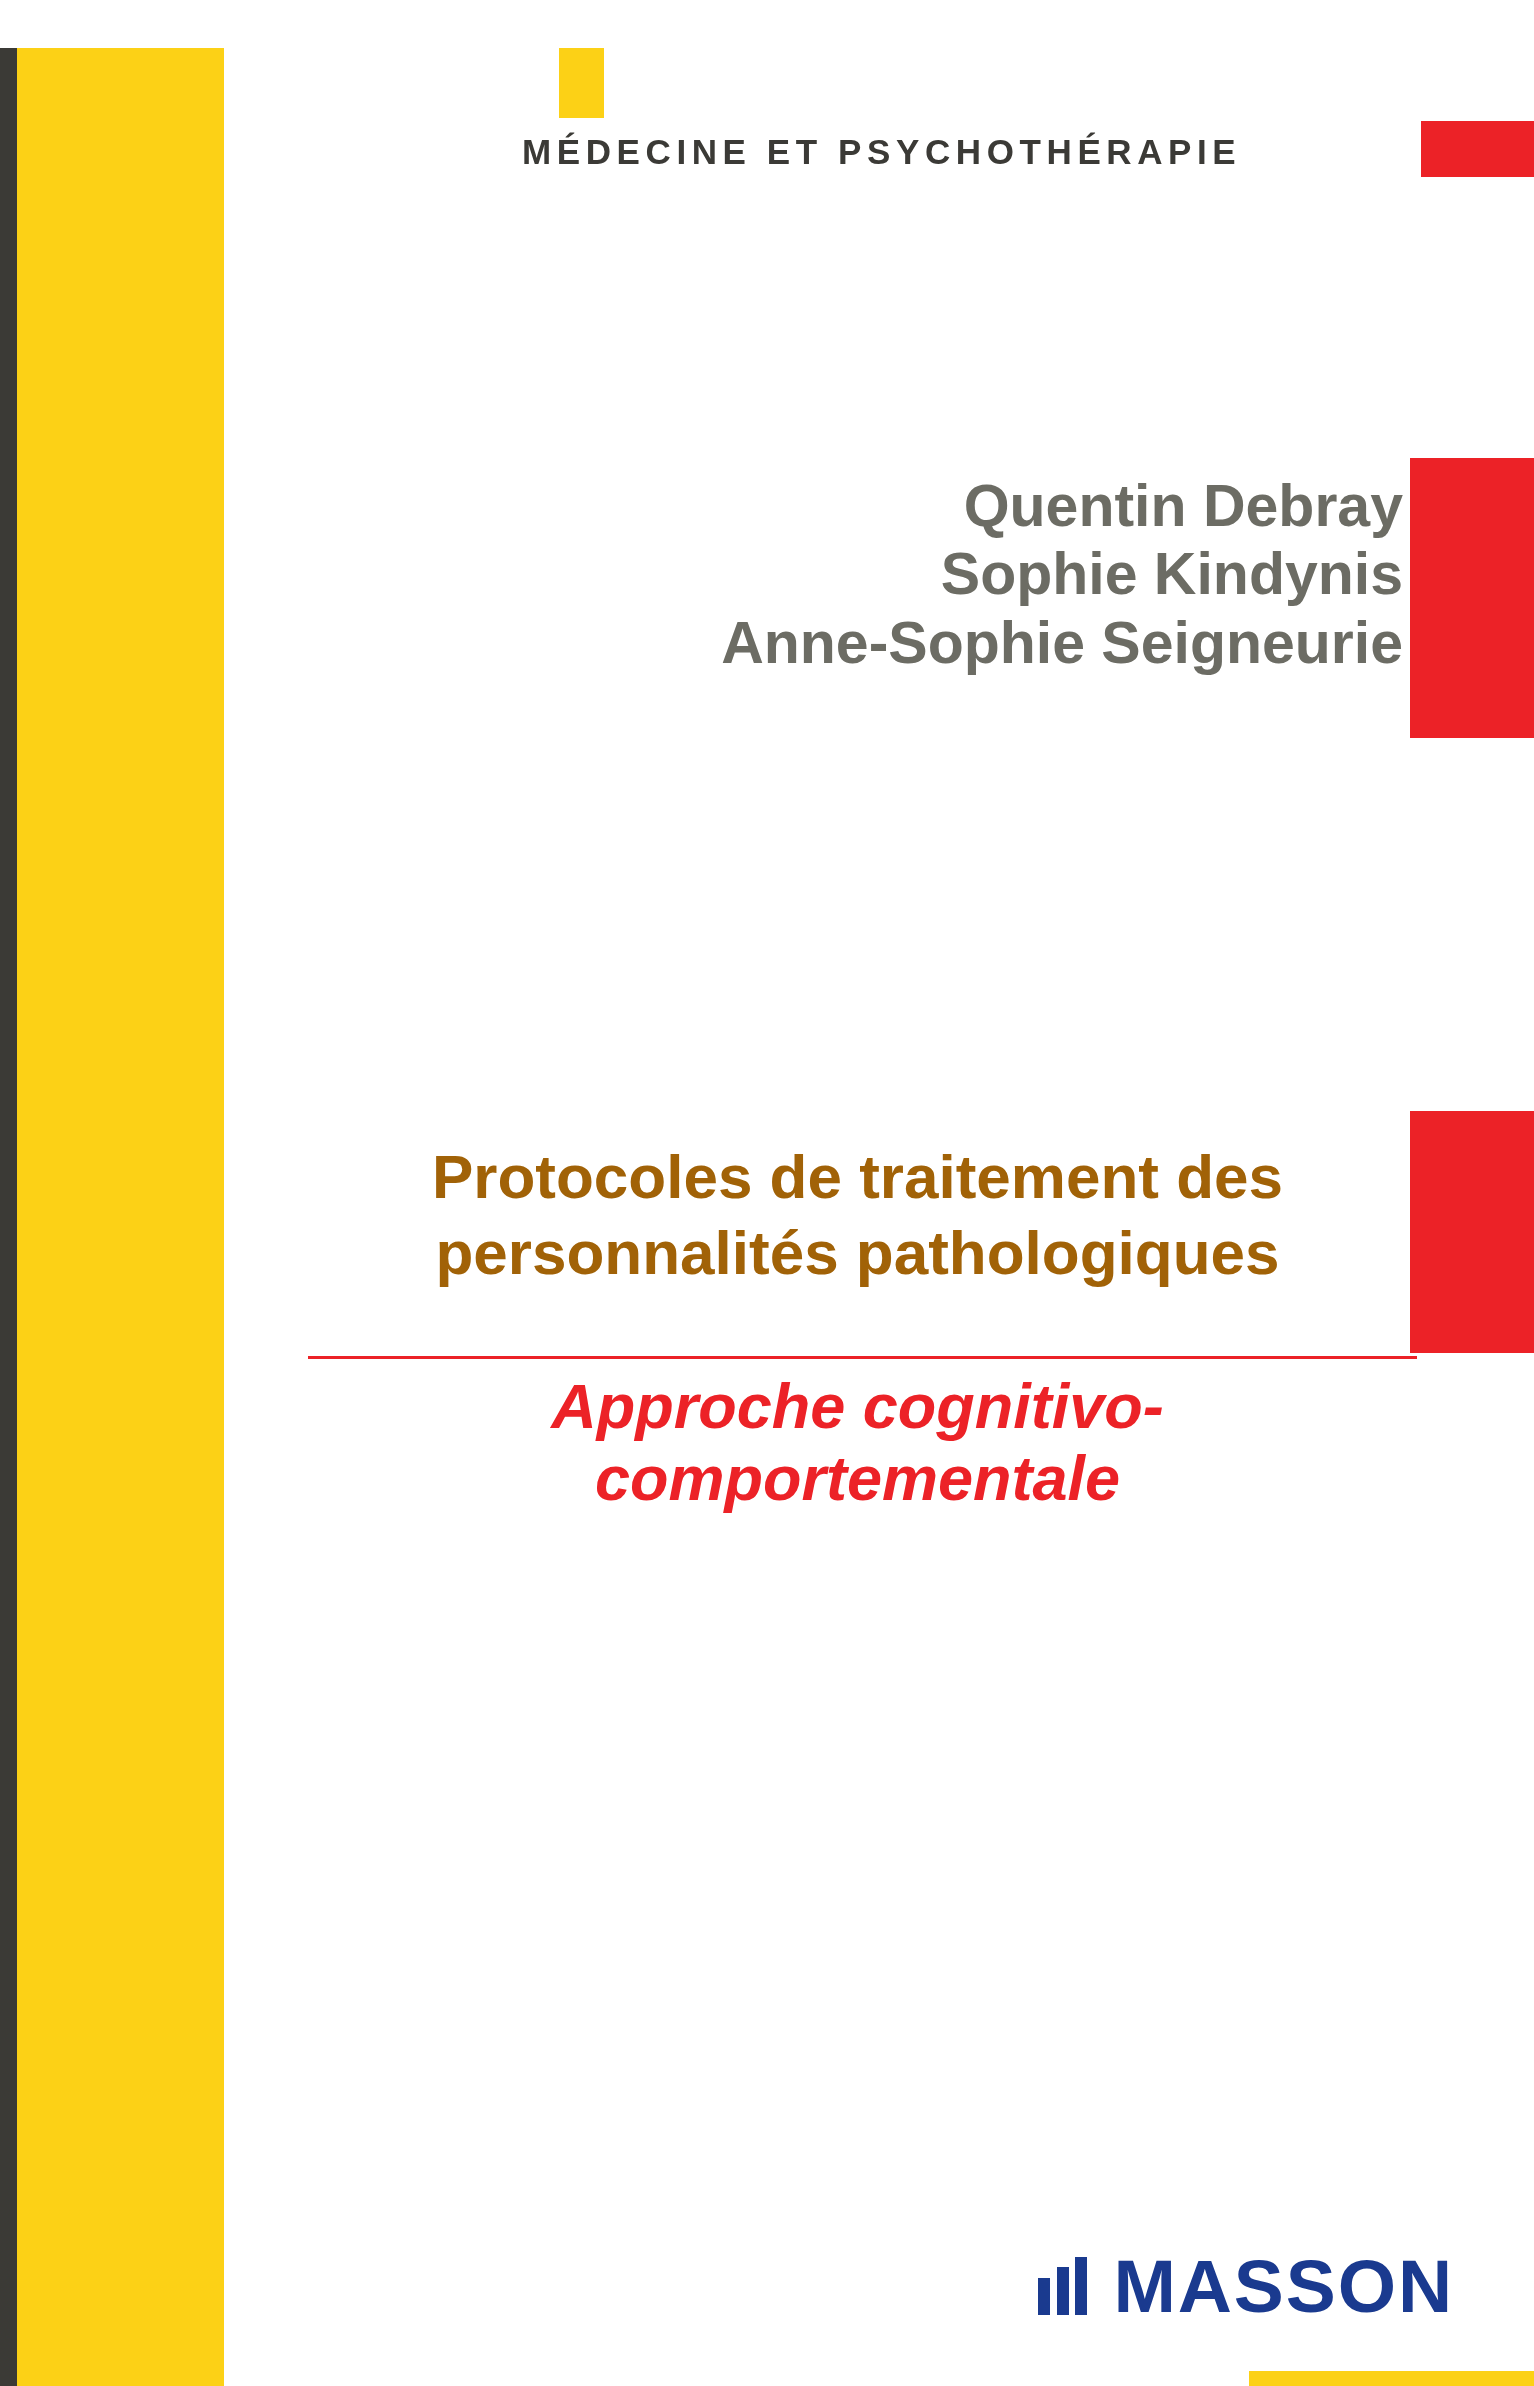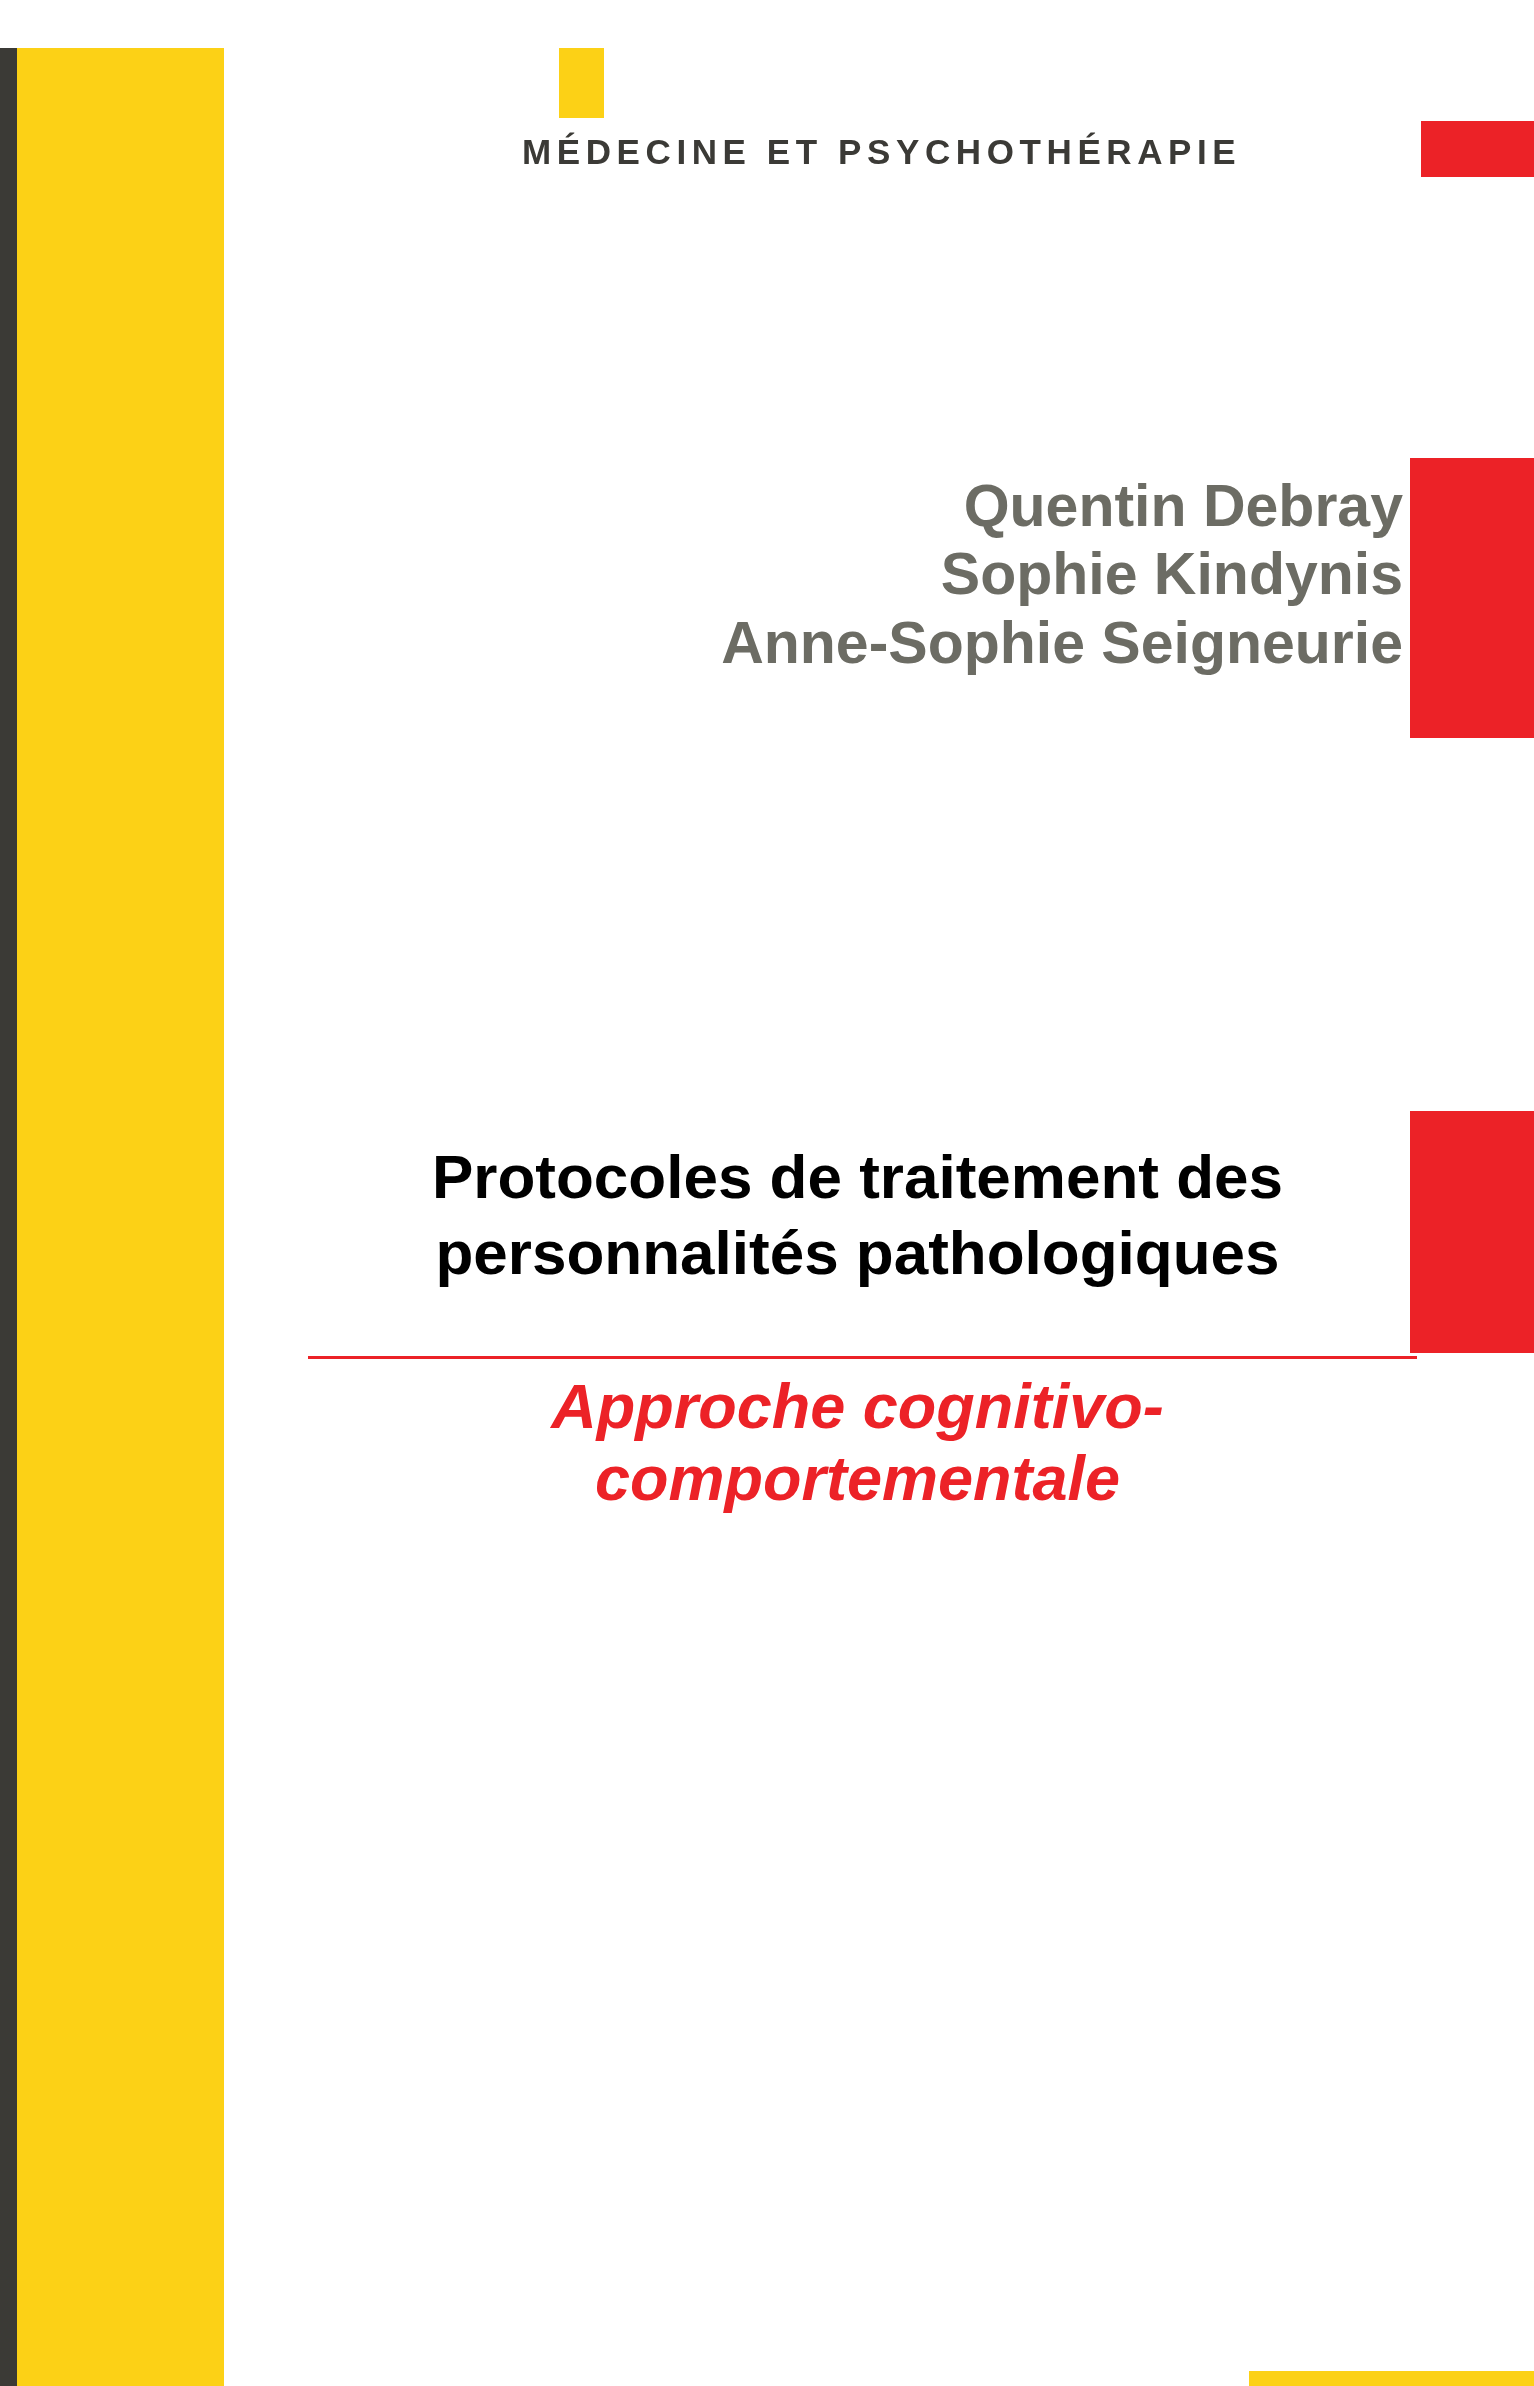--- a/index.html
+++ b/index.html
@@ -104,21 +104,21 @@
     width: 125px;
     height: 242px;
     background: #ec2227;
   }
   .title {
     position: absolute;
     left: 298px;
     top: 1091px;
     width: 1119px;
     text-align: center;
-    color: #000000;
+    color: #a16207;
     font-weight: bold;
     font-size: 62px;
     line-height: 1.22;
   }
   .title-rule {
     position: absolute;
     left: 308px;
     top: 1308px;
     width: 1109px;
     height: 2.8px;
@@ -208,18 +208,26 @@
   </div>
 
   <div class="title-red-block"></div>
   <div class="title">
     <div>Protocoles de traitement des</div>
     <div>personnalités pathologiques</div>
   </div>
   <div class="title-rule"></div>
   <div class="subtitle">Approche cognitivo-comportementale</div>
 
+  <div class="publisher">
+    <span class="publisher-mark">
+      <i></i>
+        <i></i>
+        <i></i>
+    </span>
+    <span class="publisher-name">MASSON</span>
+  </div>
 
   <div class="bottom-yellow-tab"></div>
   <div class="bottom-strip"></div>
 
 </div>
 
 
 </body></html>

